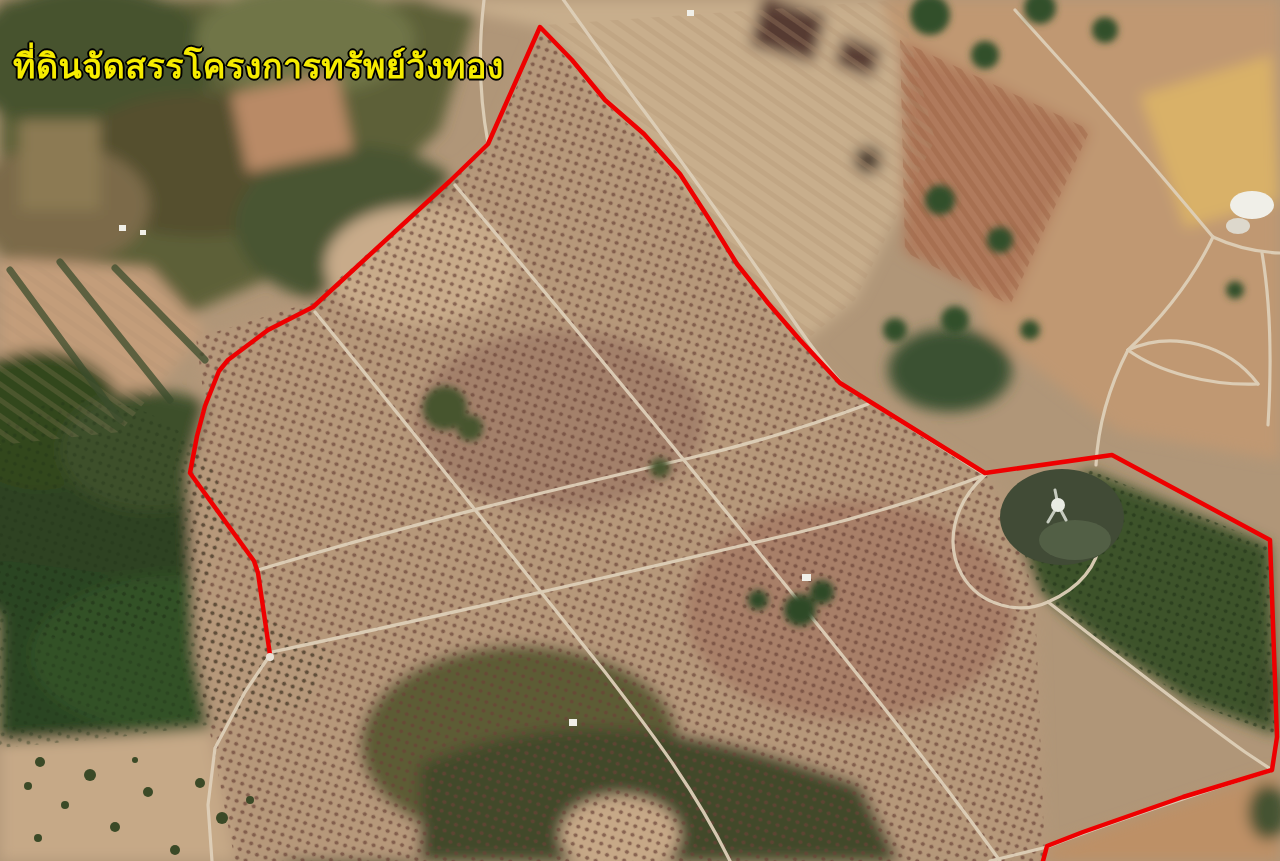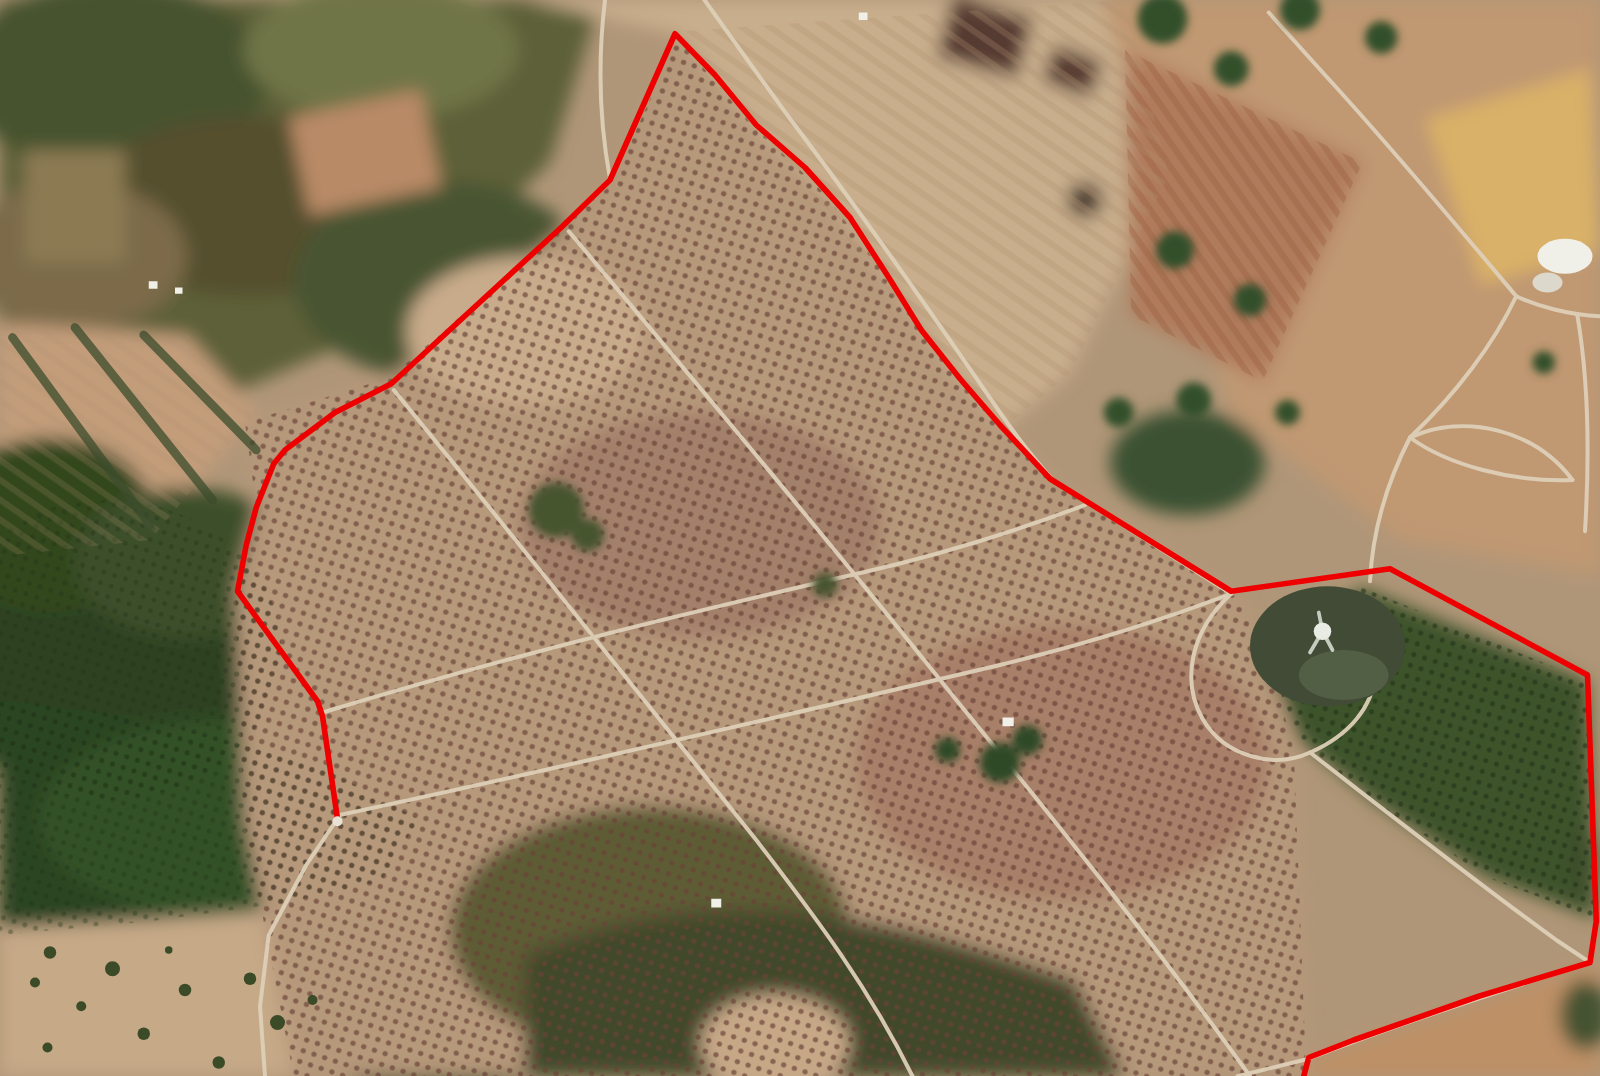--- a/index.html
+++ b/index.html
@@ -174,14 +174,15 @@
     <rect x="140" y="230" width="6" height="5"></rect>
     <rect x="687" y="10" width="7" height="6"></rect>
     <ellipse cx="1252" cy="205" rx="22" ry="14"></ellipse>
     <ellipse cx="1238" cy="226" rx="12" ry="8" fill="#ddd8cc"></ellipse>
   </g>
 
   <polyline fill="none" stroke="#ee0000" stroke-width="4.5" stroke-linejoin="round" stroke-linecap="round" points="270,655 258,573 254,561 190,473 197,436 205,406 219,371 228,360 268,330 313,307 450,181 488,144 540,27 572,60 605,100 644,134 680,174 711,222 737,264 768,303 800,340 840,383 985,473 1112,455 1270,540 1277,737 1272,770 1183,797 1083,832 1047,846 1043,861"></polyline>
   <circle cx="270" cy="657" r="4" fill="#e8e2d6"></circle>
 </svg>
 
+<div class="map-title">ที่ดินจัดสรรโครงการทรัพย์วังทอง</div>
 
 </div>
 
 </body></html>

